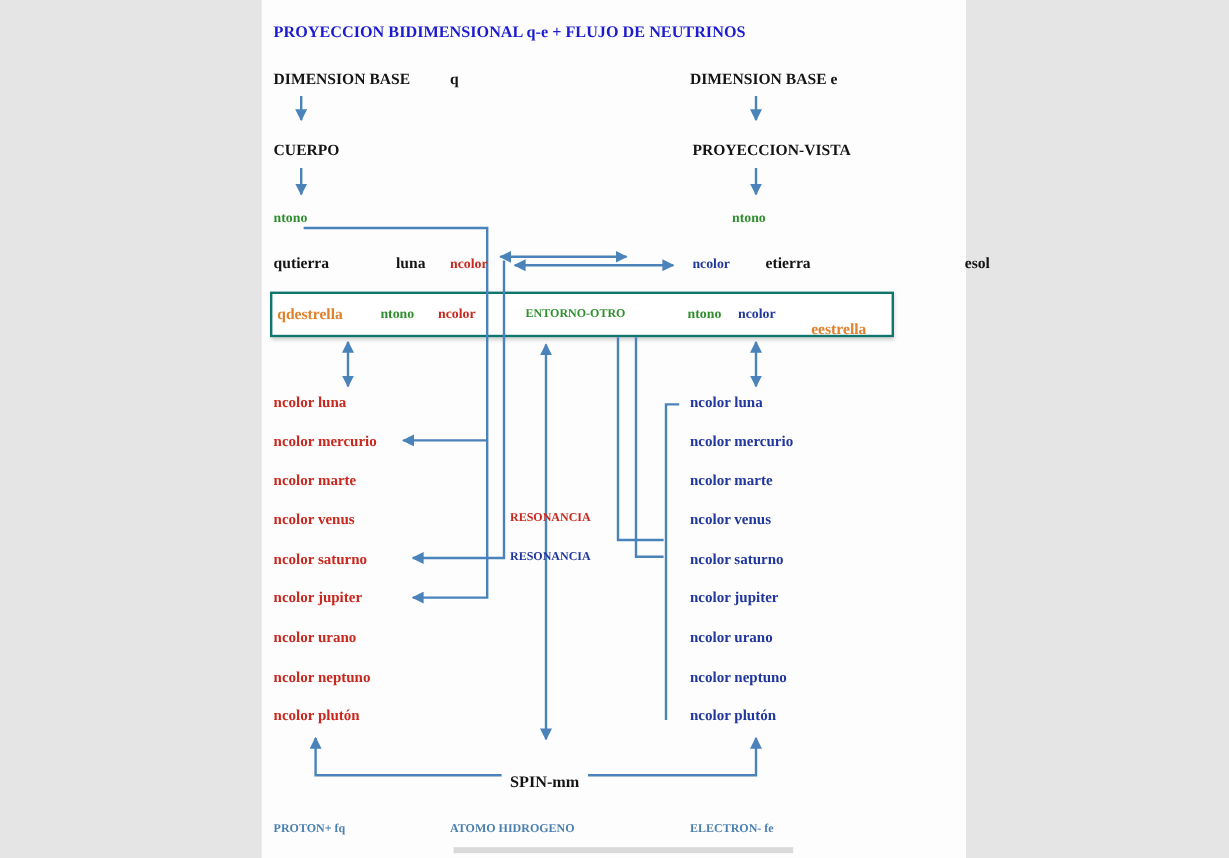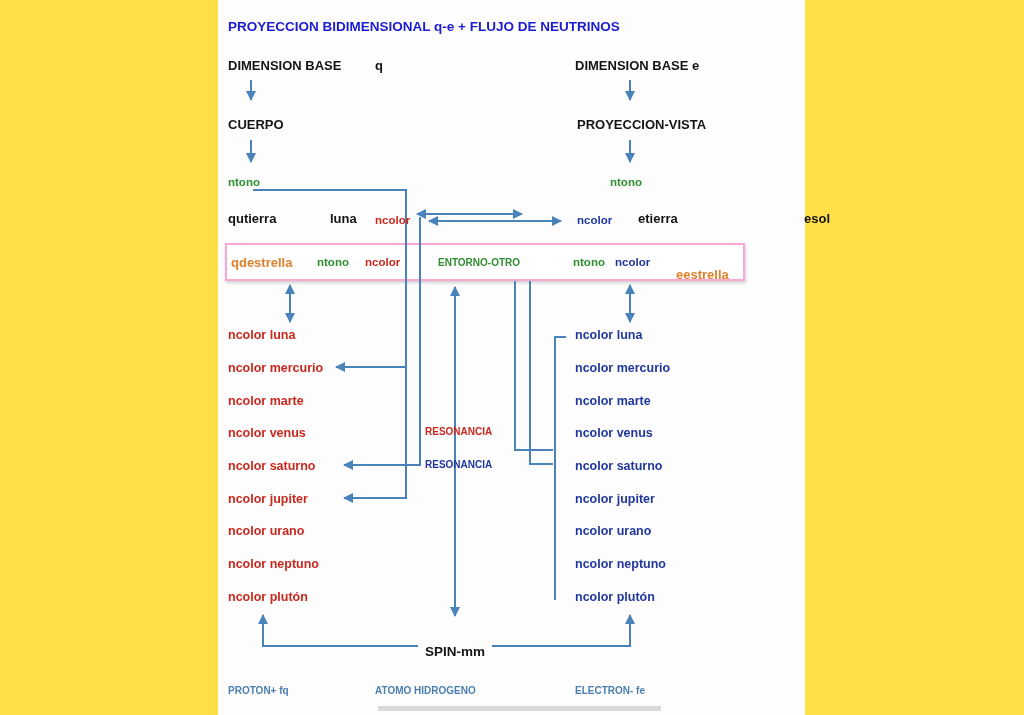--- a/index.html
+++ b/index.html
@@ -1,32 +1,32 @@
 <!DOCTYPE html>
 <html><head>
 <meta charset="utf-8">
 <style>
   html,body{margin:0;padding:0;background:#000;}
-  .stage{position:relative;width:1024px;height:715px;background:#fde047;overflow:hidden;
-         font-family:Liberation Sans, sans-serif;}
+  .stage{position:relative;width:1024px;height:715px;background:#e5e5e5;overflow:hidden;
+         font-family:Liberation Serif, serif;}
   .canvas{position:absolute;left:218px;top:0;width:587px;height:715px;background:#fdfdfd;z-index:1;}
   .lbl{position:absolute;font-weight:bold;white-space:nowrap;z-index:5;line-height:1.15;}
   .s14{font-size:13.5px;}
   .s13{font-size:13px;}
   .s12{font-size:10px;text-align:center;}
   .s11{font-size:11.5px;}
   .c-title{color:#1b1bd0;}
   .c-black{color:#141414;}
   .c-red{color:#c9281e;}
   .c-green{color:#2f8f2f;}
   .c-orange{color:#e0812d;}
   .c-navy{color:#21379e;}
   .c-steel{color:#4a7fb0;}
   .entorno-box{position:absolute;left:225px;top:243px;width:516px;height:34px;
-               border:2px solid #f9a8d4;background:#fff;z-index:2;
+               border:2px solid #0f766e;background:#fff;z-index:2;
                box-shadow:1px 2px 3px rgba(0,0,0,0.18);}
   .entorno-box span{position:absolute;top:50%;transform:translateY(-50%);font-weight:bold;white-space:nowrap;z-index:5;}
   .planet-col{position:absolute;top:319px;display:flex;flex-direction:column;z-index:5;}
   .planet-col .planet{height:32.7px;display:flex;align-items:center;
                       font-size:12.5px;font-weight:bold;white-space:nowrap;}
   .wires{position:absolute;left:0;top:0;width:1024px;height:715px;z-index:4;pointer-events:none;}
   .watermark{position:absolute;left:352px;top:514px;z-index:3;
              font-style:italic;font-weight:bold;font-size:29px;letter-spacing:1px;color:#0a0a0a;}
   .spin{background:#fdfdfd;padding:0 7px;}
   .graybar{position:absolute;left:378px;top:706px;width:283px;height:5px;background:#d9d9d9;z-index:5;}

